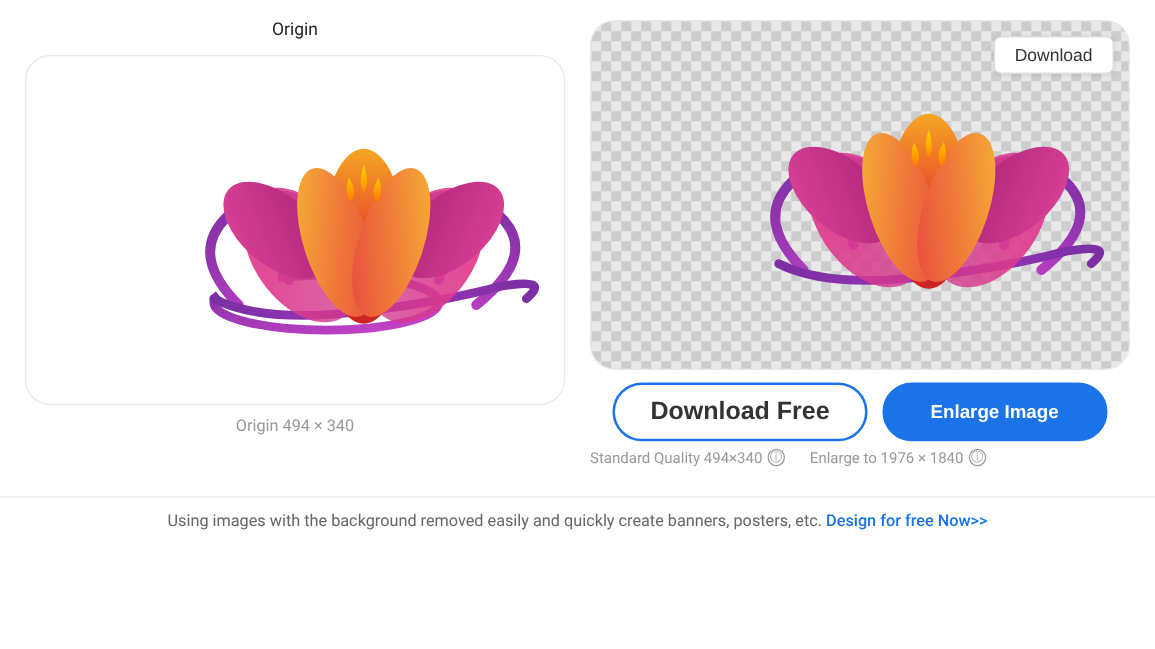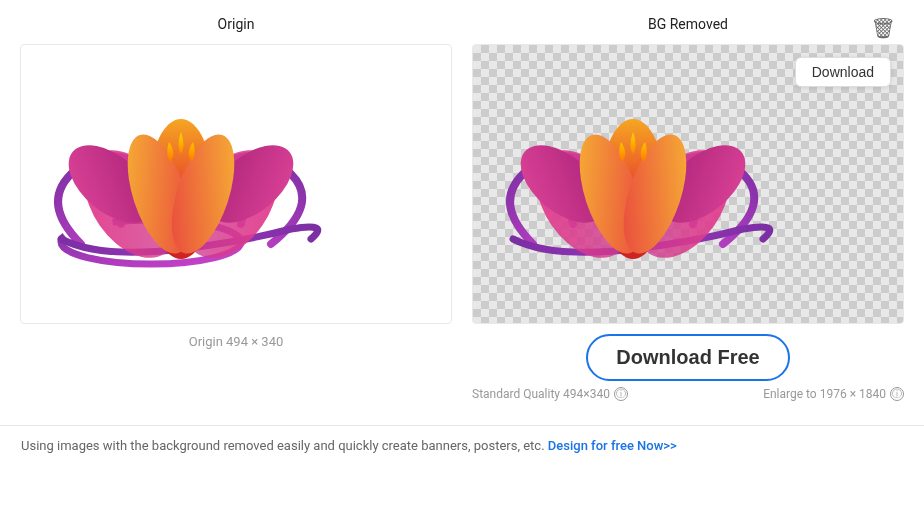--- a/index.html
+++ b/index.html
@@ -34,26 +34,26 @@
 
     .panel-title {
       font-size: 14px;
       color: #222;
       margin-bottom: 12px;
       font-weight: 400;
     }
 
     .image-box {
       width: 100%;
-      border-radius: 4px;
+      border-radius: 20px;
       overflow: hidden;
       border: 1px solid #e8e8e8;
       display: flex;
       align-items: center;
-      justify-content: flex-start;
+      justify-content: flex-end;
       background: #fff;
       min-height: 280px;
       position: relative;
     }
 
     .image-box.checkered {
       background-image:
         linear-gradient(45deg, #ccc 25%, transparent 25%),
         linear-gradient(-45deg, #ccc 25%, transparent 25%),
         linear-gradient(45deg, transparent 75%, #ccc 75%),
@@ -148,21 +148,21 @@
       padding: 10px 28px;
       cursor: pointer;
       min-width: 180px;
     }
 
     .quality-row {
       display: flex;
       gap: 20px;
       margin-top: 6px;
       width: 100%;
-      justify-content: space-between;
+      justify-content: flex-start;
     }
 
     .quality-text {
       font-size: 12px;
       color: #999;
       display: flex;
       align-items: center;
       gap: 4px;
     }
 
@@ -174,21 +174,22 @@
       height: 14px;
       border-radius: 50%;
       border: 1px solid #999;
       font-size: 10px;
       color: #999;
       cursor: pointer;
     }
 
     .footer-bar {
       border-top: 1px solid #e8e8e8;
-      padding: 12px 21px;
+      padding: 12px 4px;
+      text-align: center;
       font-size: 13px;
       color: #666;
       margin-top: 16px;
     }
 
     .footer-bar a {
       color: #1a73e8;
       text-decoration: none;
       font-weight: 500;
     }
@@ -289,24 +290,20 @@
                 <stop offset="100%" style="stop-color:#ff7700"></stop>
               </linearGradient>
             </defs>
           </svg>
         </div>
       </div>
       <div class="origin-label">Origin 494 × 340</div>
     </div>
 
     <div class="right-panel-wrapper">
-      <div class="bg-removed-header">
-        <div class="panel-title">BG Removed</div>
-        <button class="delete-icon-btn" style="position:absolute; right:0; top:-4px; font-size:20px;">🗑</button>
-      </div>
 
       <div class="image-box checkered" style="position:relative;">
         <button class="download-btn-floating">Download</button>
         <div class="lotus-container">
 
           <svg viewBox="0 0 320 220" width="320" height="220" xmlns="http://www.w3.org/2000/svg">
             <path d="M 60 170 Q 20 130 50 100 Q 80 70 120 90 Q 90 120 100 150" fill="none" stroke="url(#swirlGrad_b)" stroke-width="8" stroke-linecap="round"></path>
             <path d="M 250 170 Q 300 130 270 100 Q 240 70 200 90 Q 230 120 220 150" fill="none" stroke="url(#swirlGrad2_b)" stroke-width="8" stroke-linecap="round"></path>
             <path d="M 40 165 Q 80 185 160 175 Q 220 168 270 155 Q 310 148 290 165" fill="none" stroke="url(#swirlGrad3_b)" stroke-width="7" stroke-linecap="round"></path>
 
@@ -376,20 +373,21 @@
                 <stop offset="0%" style="stop-color:#ffc400"></stop>
                 <stop offset="100%" style="stop-color:#ff7700"></stop>
               </linearGradient>
             </defs>
           </svg>
         </div>
       </div>
 
       <div class="action-row">
         <button class="btn-download-free">Download Free</button>
+        <button class="btn-enlarge">Enlarge Image</button>
       </div>
 
       <div class="quality-row">
         <span class="quality-text">
           <span>Standard Quality 494×340</span>
           <span class="info-icon">ⓘ</span>
         </span>
         <span class="quality-text">
           <span>Enlarge to 1976 × 1840</span>
           <span class="info-icon">ⓘ</span>

